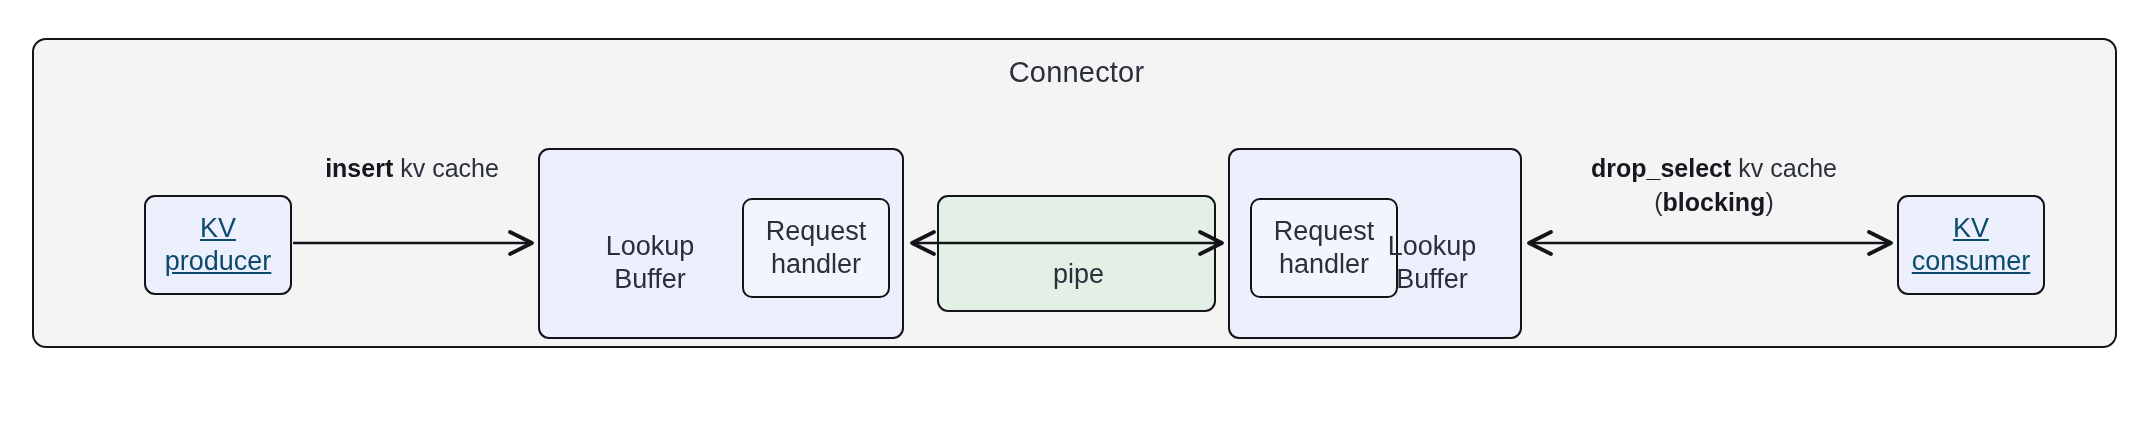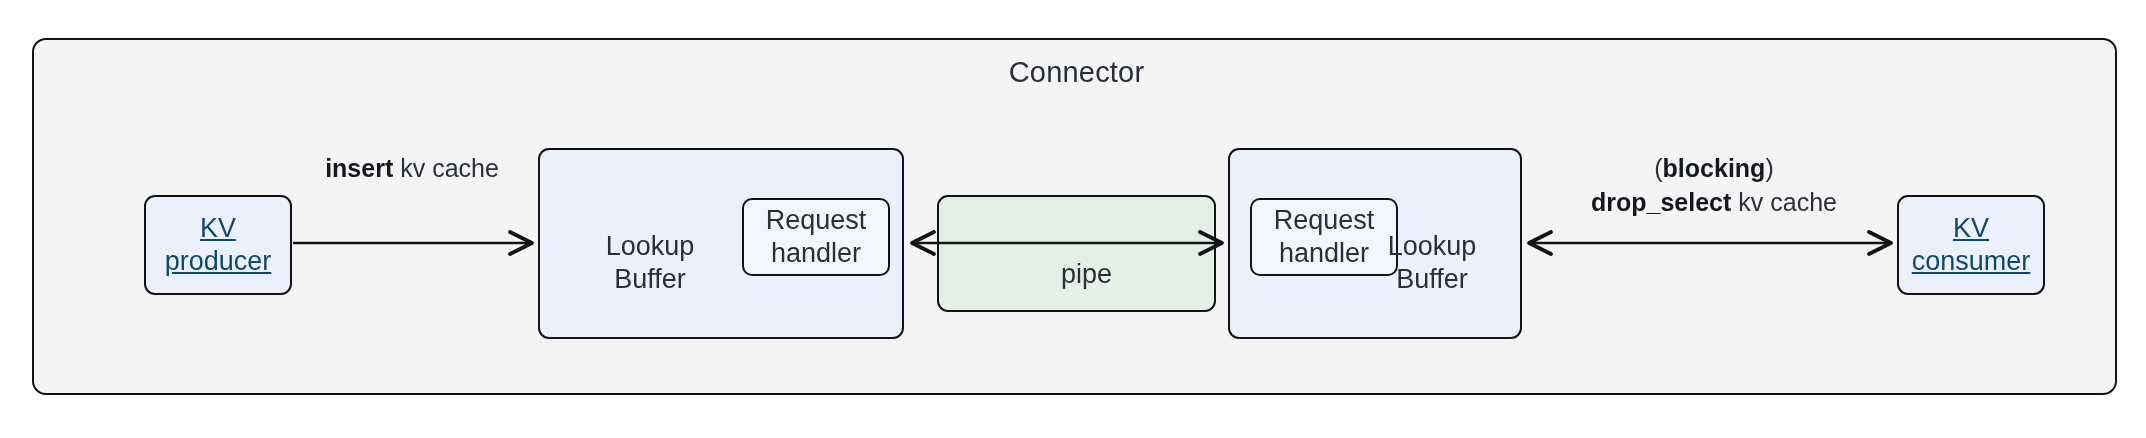--- a/index.html
+++ b/index.html
@@ -18,21 +18,21 @@
     background: #ffffff;
     overflow: hidden;
   }
 
   
   .connector-box {
     position: absolute;
     left: 32px;
     top: 38px;
     width: 2085px;
-    height: 357px;
+    height: 310px;
     box-sizing: border-box;
     background: #f4f4f4;
     border: 2.5px solid #121418;
     border-radius: 14px;
   }
   .connector-title {
     position: absolute;
     left: 0;
     top: 16px;
     width: 2085px;
@@ -112,21 +112,21 @@
   .handler {
     position: absolute;
     box-sizing: border-box;
     background: #f3f5fd;
     border: 2.5px solid #121418;
     border-radius: 10px;
     display: flex;
     align-items: center;
     justify-content: center;
     top: 48px;
-    height: 78px;
+    height: 100px;
     width: 148px;
   }
   #buffer-left .handler  { left: 202px; }
   #buffer-right .handler { left: 20px;  }
   .handler .lbl {
     font-size: 27px;
     line-height: 1.22;
     text-align: center;
     color: #2a2f3a;
     white-space: pre-line;
@@ -145,21 +145,20 @@
     border-radius: 11px;
   }
   #pipe-label {
     position: absolute;
     left: 0;
     top: 62px;
     width: 279px;
     text-align: center;
     font-size: 27px;
     color: #2a2f3a;
-    margin-left: 8px;
   }
 
   
   #arrows {
     position: absolute;
     left: 0;
     top: 0;
     width: 2146px;
     height: 438px;
     pointer-events: none;
@@ -236,20 +235,20 @@
   </svg>
 
   <div class="edge-label" id="label-insert">
     <div>
       <span class="b">insert</span><span> kv cache</span>
     </div>
   </div>
 
   <div class="edge-label" id="label-drop-select">
     <div>
+      <span class="b">drop_select</span><span> kv cache</span>
+    </div>
+    <div>
       <span>(</span><span class="b">blocking</span><span>)</span>
     </div>
-    <div>
-      <span class="b">drop_select</span><span> kv cache</span>
-    </div>
   </div>
 
 </div>
 
 </body></html>

